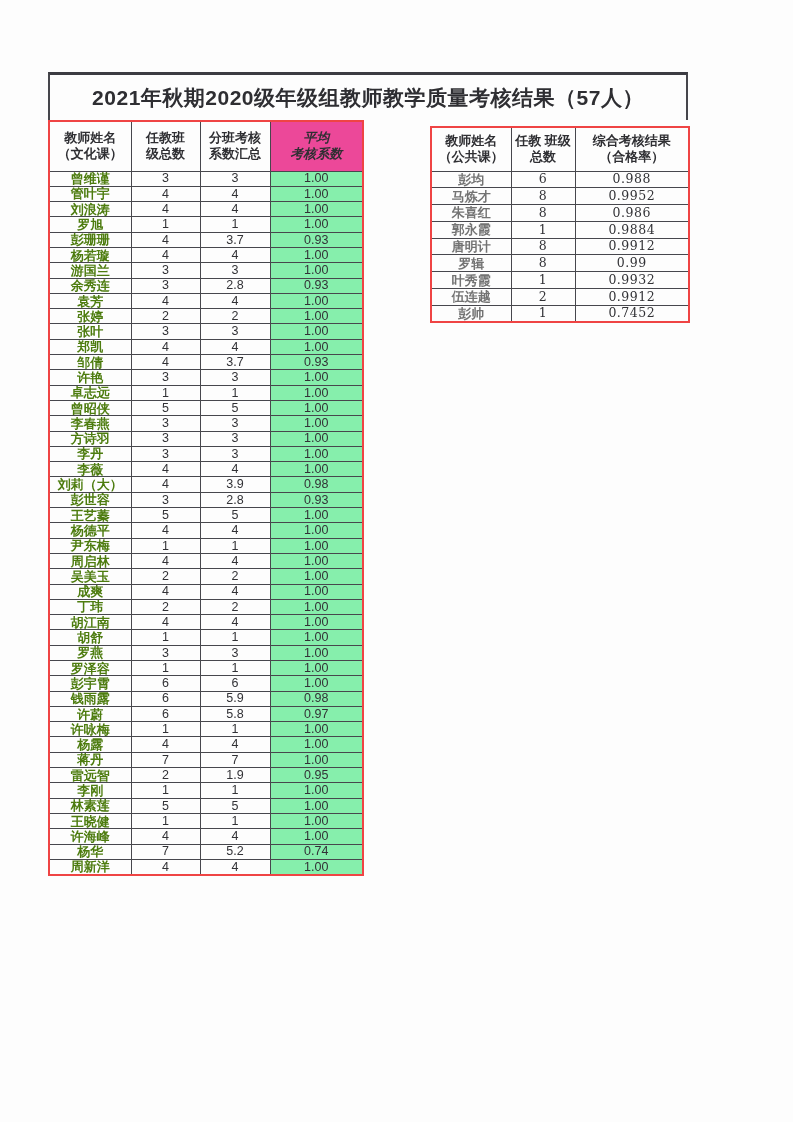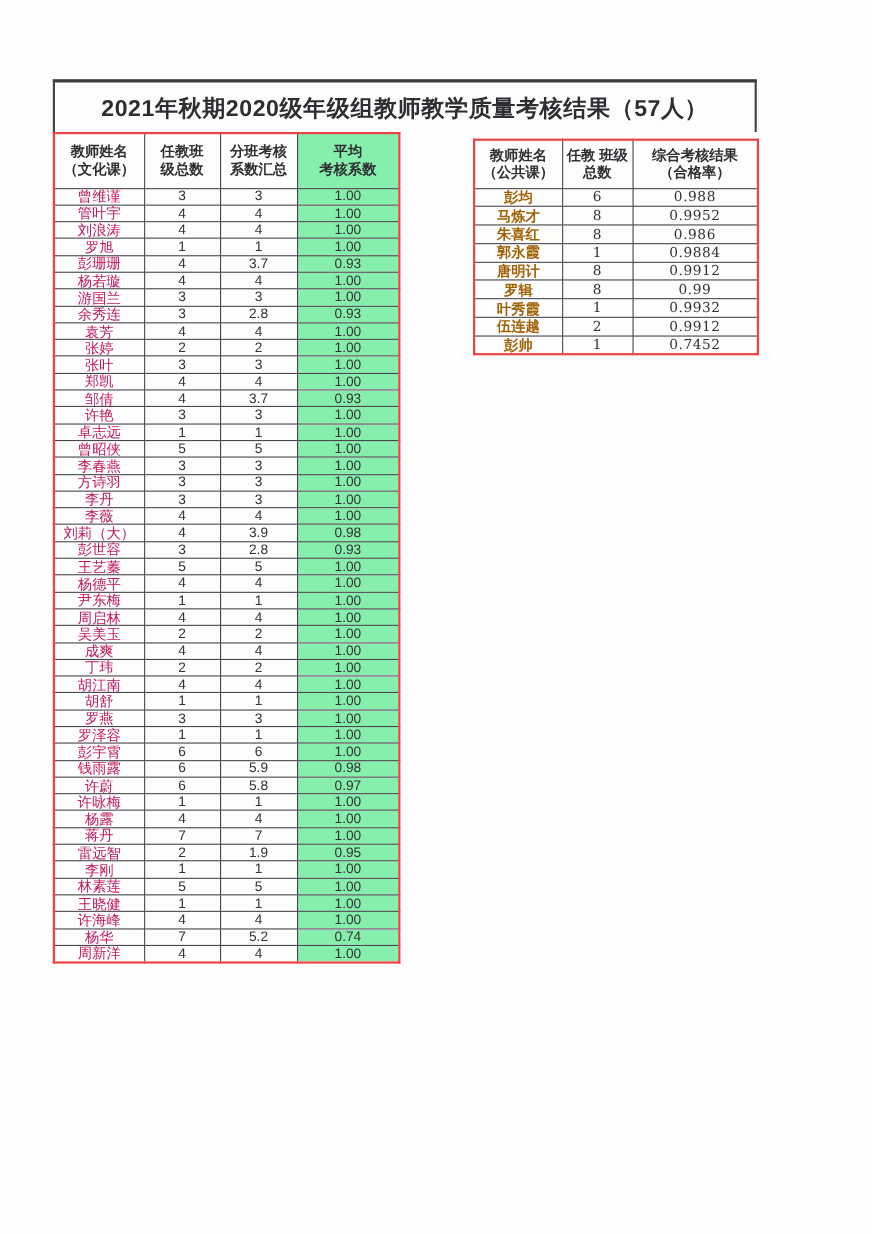--- a/index.html
+++ b/index.html
@@ -35,29 +35,29 @@
   .doc-table{border:2px solid #ef4444;}
   .doc-table th{
     font-size:13px;font-weight:700;line-height:1.25;
     white-space:pre-line;color:#2f2f33;
   }
 
   
   .left-table{left:48px;top:120px;width:314px;}
   .left-table th{height:50px;}
   .left-table td{height:15.3px;font-size:12.5px;line-height:1;}
-  .left-table td.cell-name{font-weight:400;font-size:13px;color:#be185d;}
+  .left-table td.cell-name{font-weight:700;font-size:13px;color:#4d7c0f;}
   .left-table td.shaded{background:#86efac;}
-  .left-table th.shaded-h{background:#86efac;}
+  .left-table th.shaded-h{background:#ec4899;font-style:italic;}
 
   
   .right-table{left:430px;top:126px;width:258px;}
   .right-table th{height:44px;}
   .right-table td{height:16.8px;font-size:12.5px;line-height:1;}
-  .right-table td.cell-name{font-weight:700;font-size:13px;color:#a16207;margin-left:16px;}
+  .right-table td.cell-name{font-weight:700;font-size:13px;color:#737373;margin-left:16px;}
   .right-table td.cell-result,.right-table td.cell-classes{
     font-family:"DejaVu Serif","Liberation Serif",serif;
     letter-spacing:0.5px;font-size:12.5px;
   }
 </style>
 </head>
 <body>
 
 <div class="page">
 

